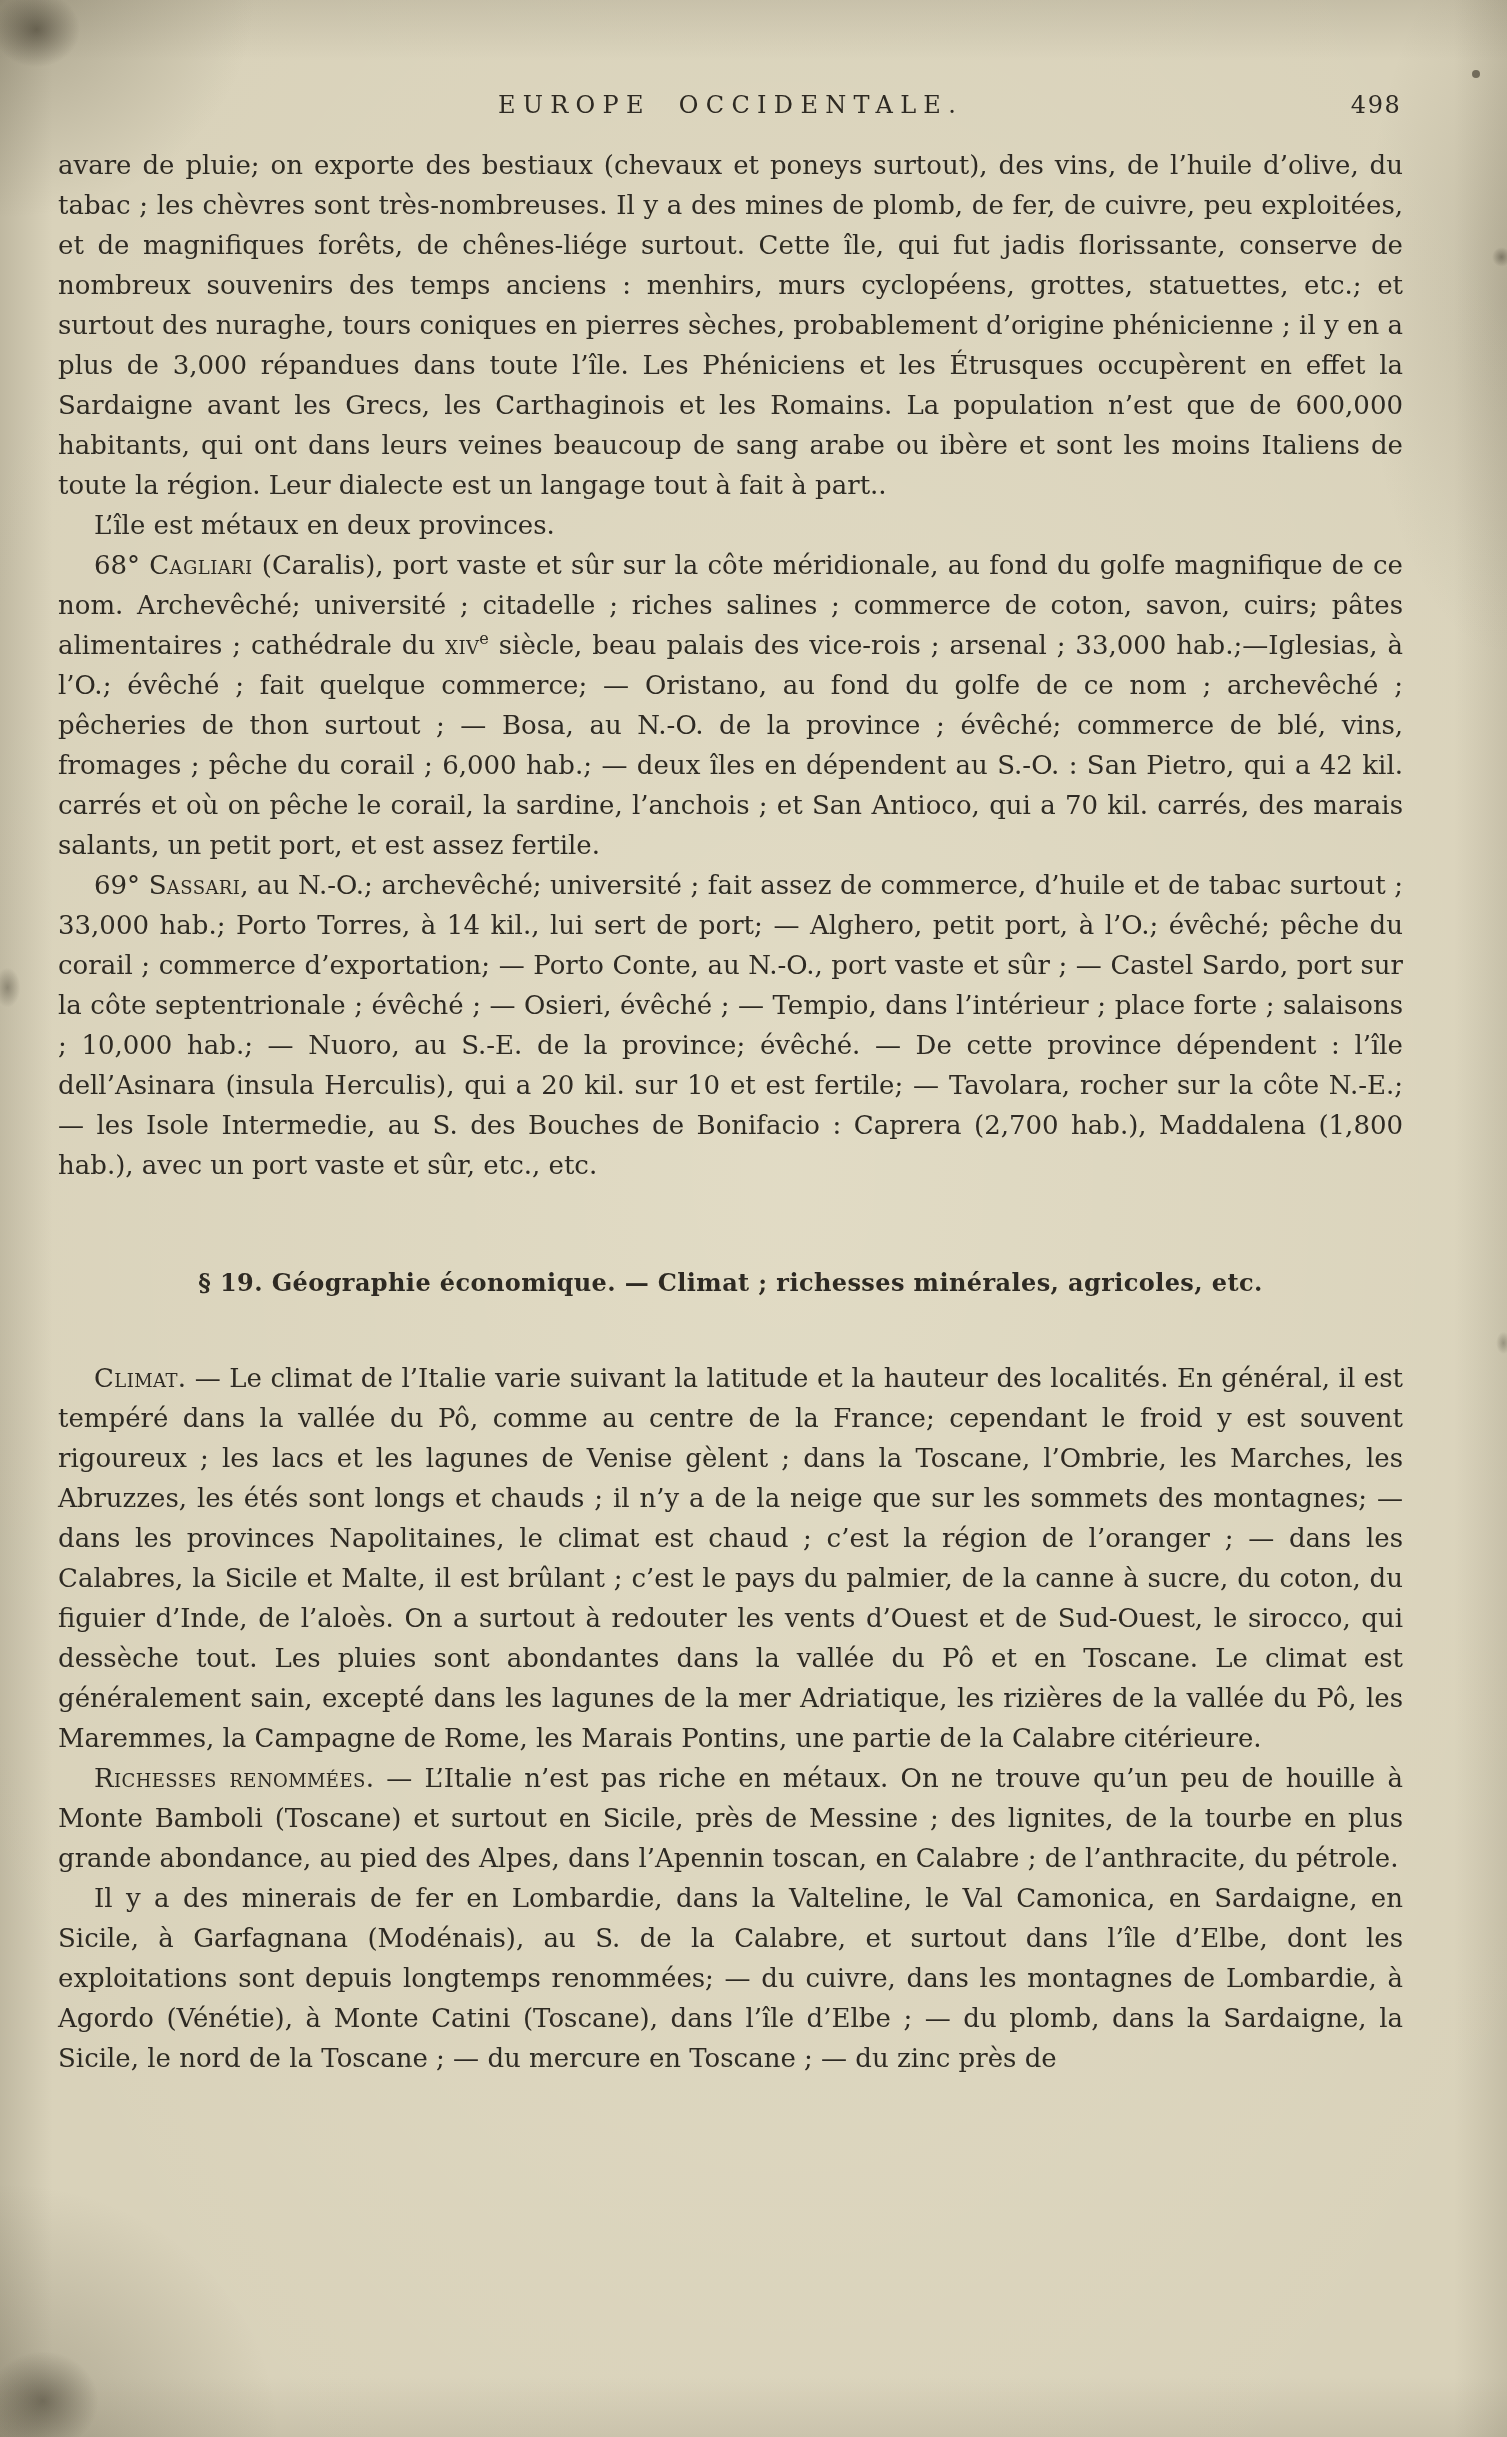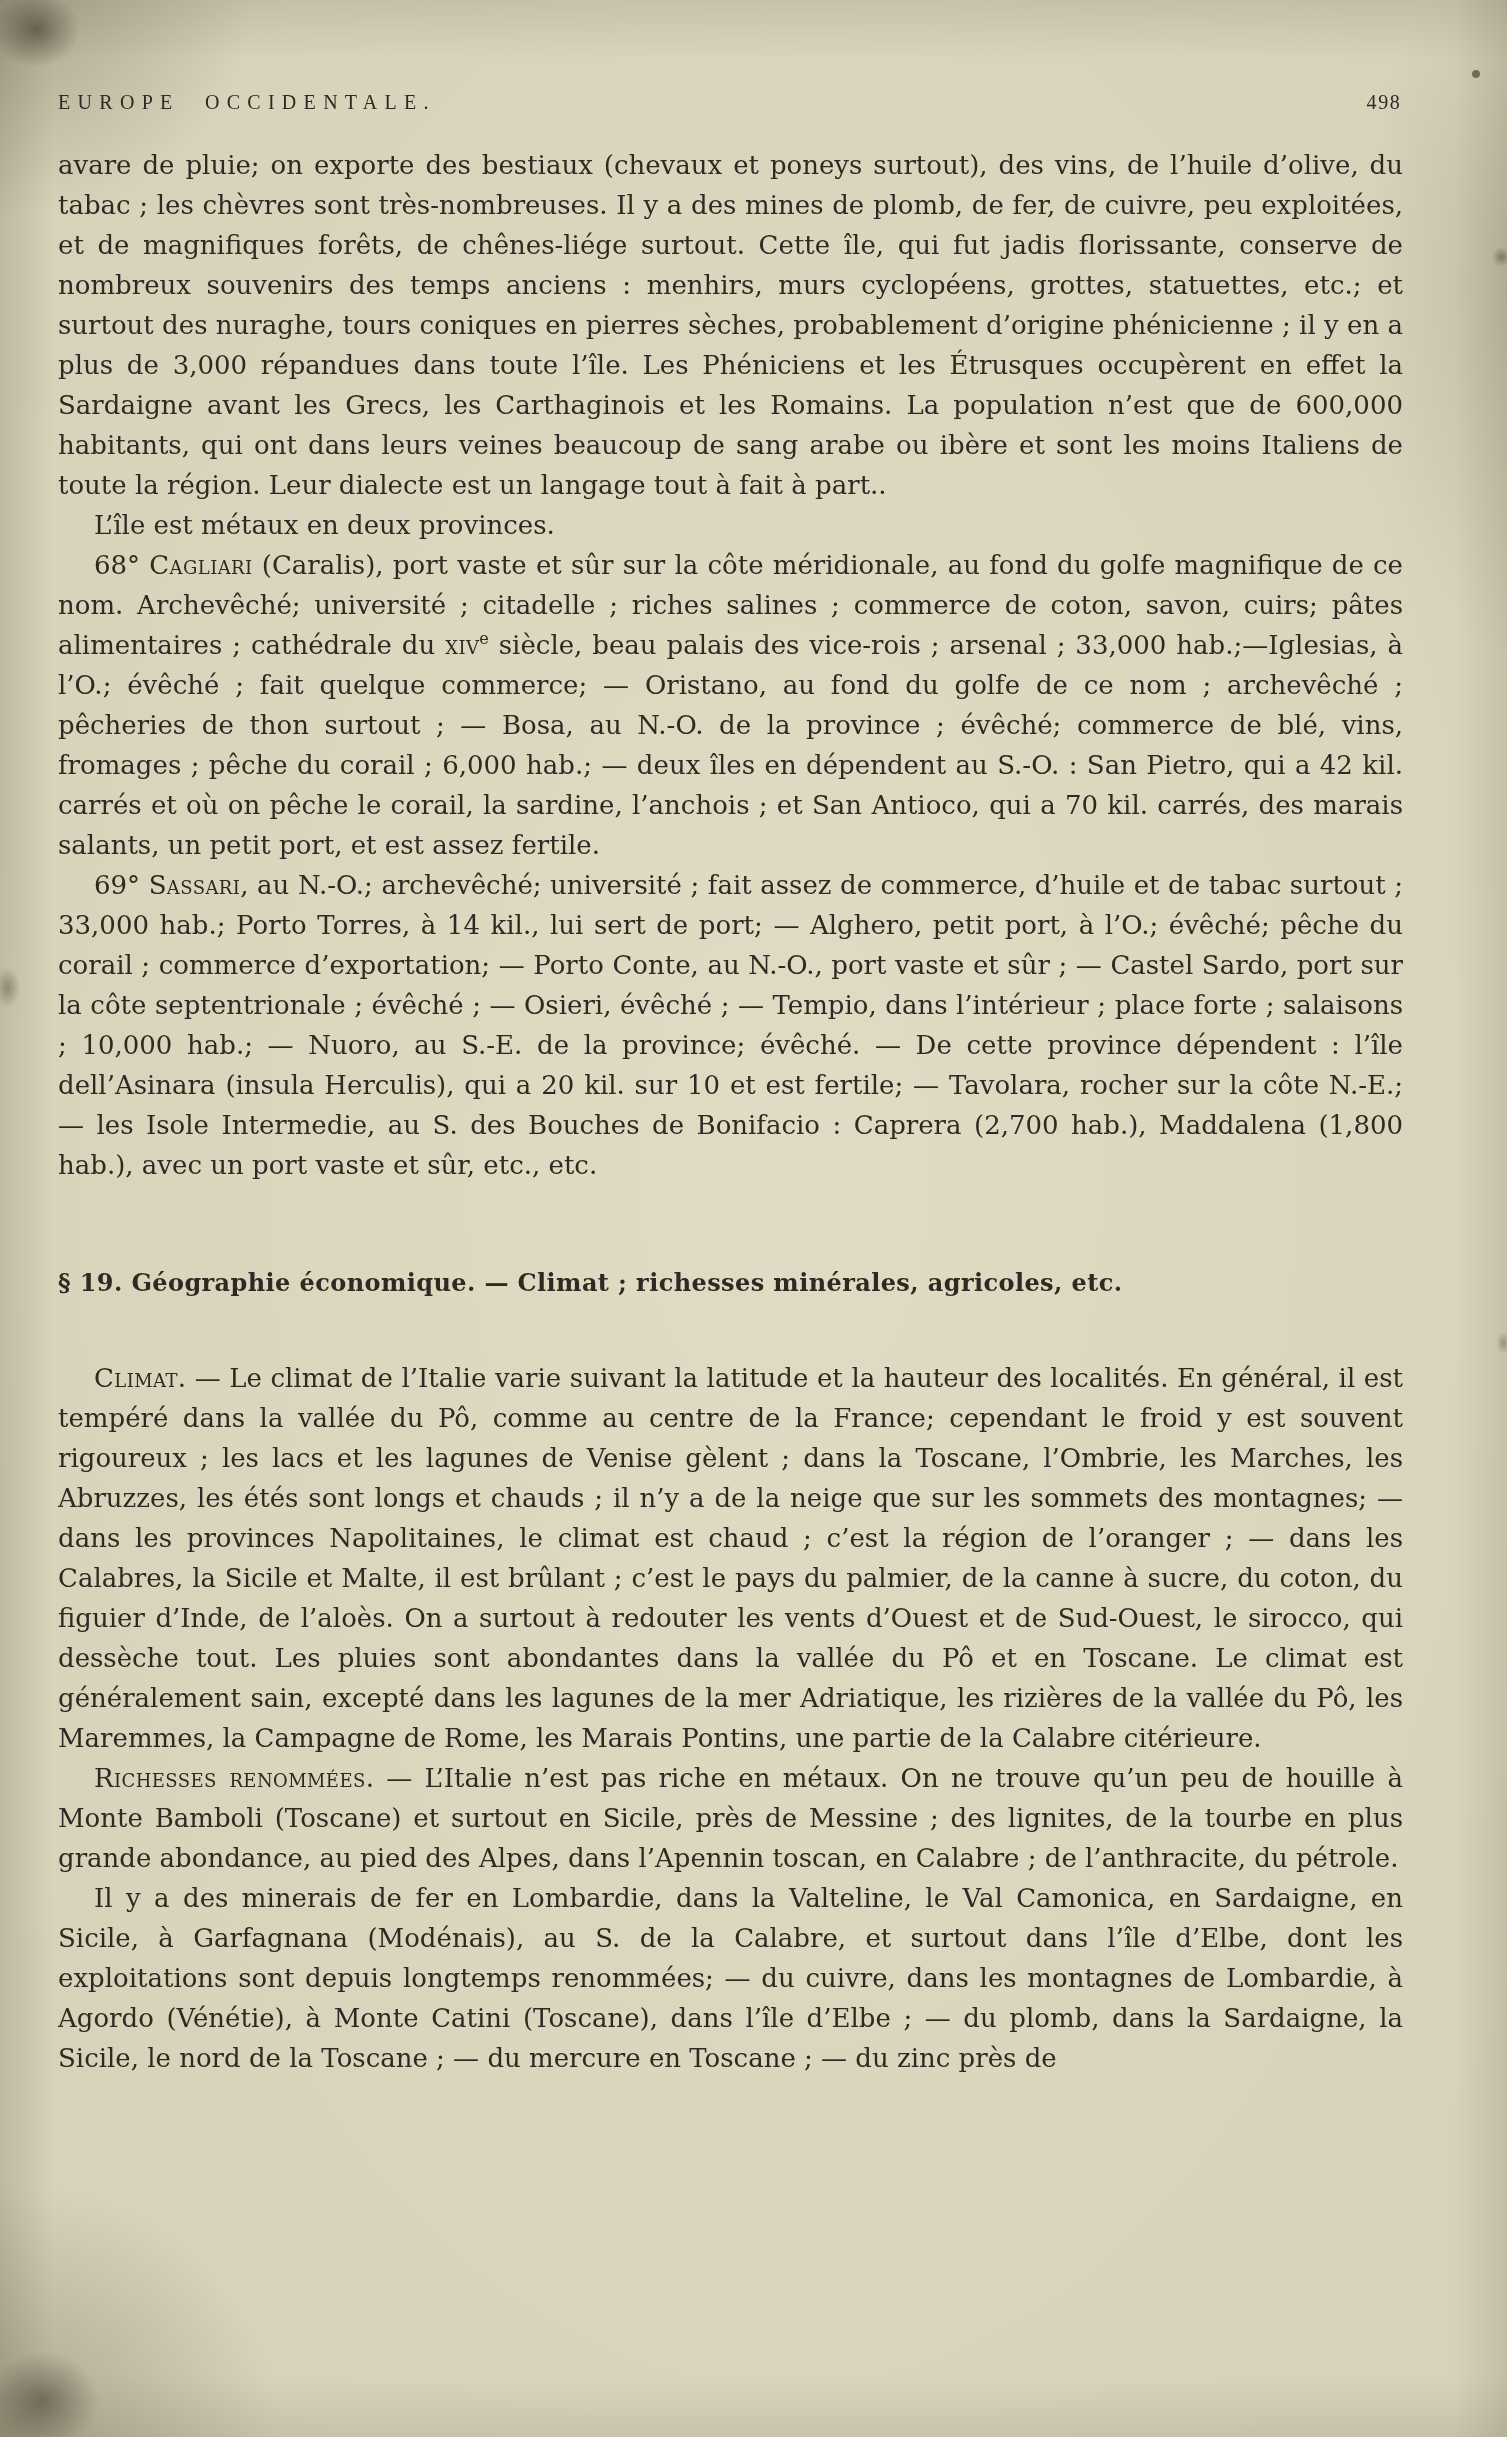--- a/index.html
+++ b/index.html
@@ -31,39 +31,39 @@
   .b1{top:-22.7px;left:-24px;width:121px;height:105px;background:radial-gradient(closest-side, rgba(42,37,25,.50), rgba(42,37,25,0) 72%);}
   .b2{bottom:-32px;left:-34px;width:154px;height:138px;background:radial-gradient(closest-side, rgba(42,37,25,.45), rgba(42,37,25,0) 72%);}
   .b3{top:959px;left:-11.3px;width:37px;height:57px;background:radial-gradient(closest-side, rgba(42,37,25,.35), rgba(42,37,25,0) 70%);}
   .b4{top:243px;right:-8px;width:27.5px;height:27.5px;background:radial-gradient(closest-side, rgba(42,37,25,.40), rgba(42,37,25,0) 70%);}
   .b5{top:70px;right:27.5px;width:8px;height:8px;background:rgba(42,37,25,.55);}
   .b6{top:1327px;right:-6.5px;width:21px;height:32px;background:radial-gradient(closest-side, rgba(42,37,25,.30), rgba(42,37,25,0) 70%);}
 
   
   .running-head{
     position:absolute;top:91px;left:58px;width:1345px;
-    font-size:20px;letter-spacing:7.3px;word-spacing:13px;
-    font-family:Liberation Serif, serif;
+    font-size:24px;letter-spacing:7.3px;word-spacing:13px;
+    text-align:center;
   }
   .page-num{
     position:absolute;right:1.6px;top:0;
     letter-spacing:1.6px;word-spacing:normal;
   }
 
   
   .text-block{
     position:absolute;top:145px;left:58px;width:1345px;
     font-size:26px;line-height:40px;
     text-align:justify;
     hyphens:manual;
   }
   .text-block p{margin:0;}
   .text-block p.indent{text-indent:36px;}
   .text-block p.heading{
-    text-align:left;text-indent:0;
+    text-align:center;text-indent:0;
     font-weight:bold;font-size:24px;
     letter-spacing:0.4px;
     margin:78px 0 55px 0;
   }
   .sc{font-variant:small-caps;letter-spacing:0.4px;}
   .sup{vertical-align:super;font-size:.62em;line-height:0;}
 </style>
 </head>
 <body>
 

